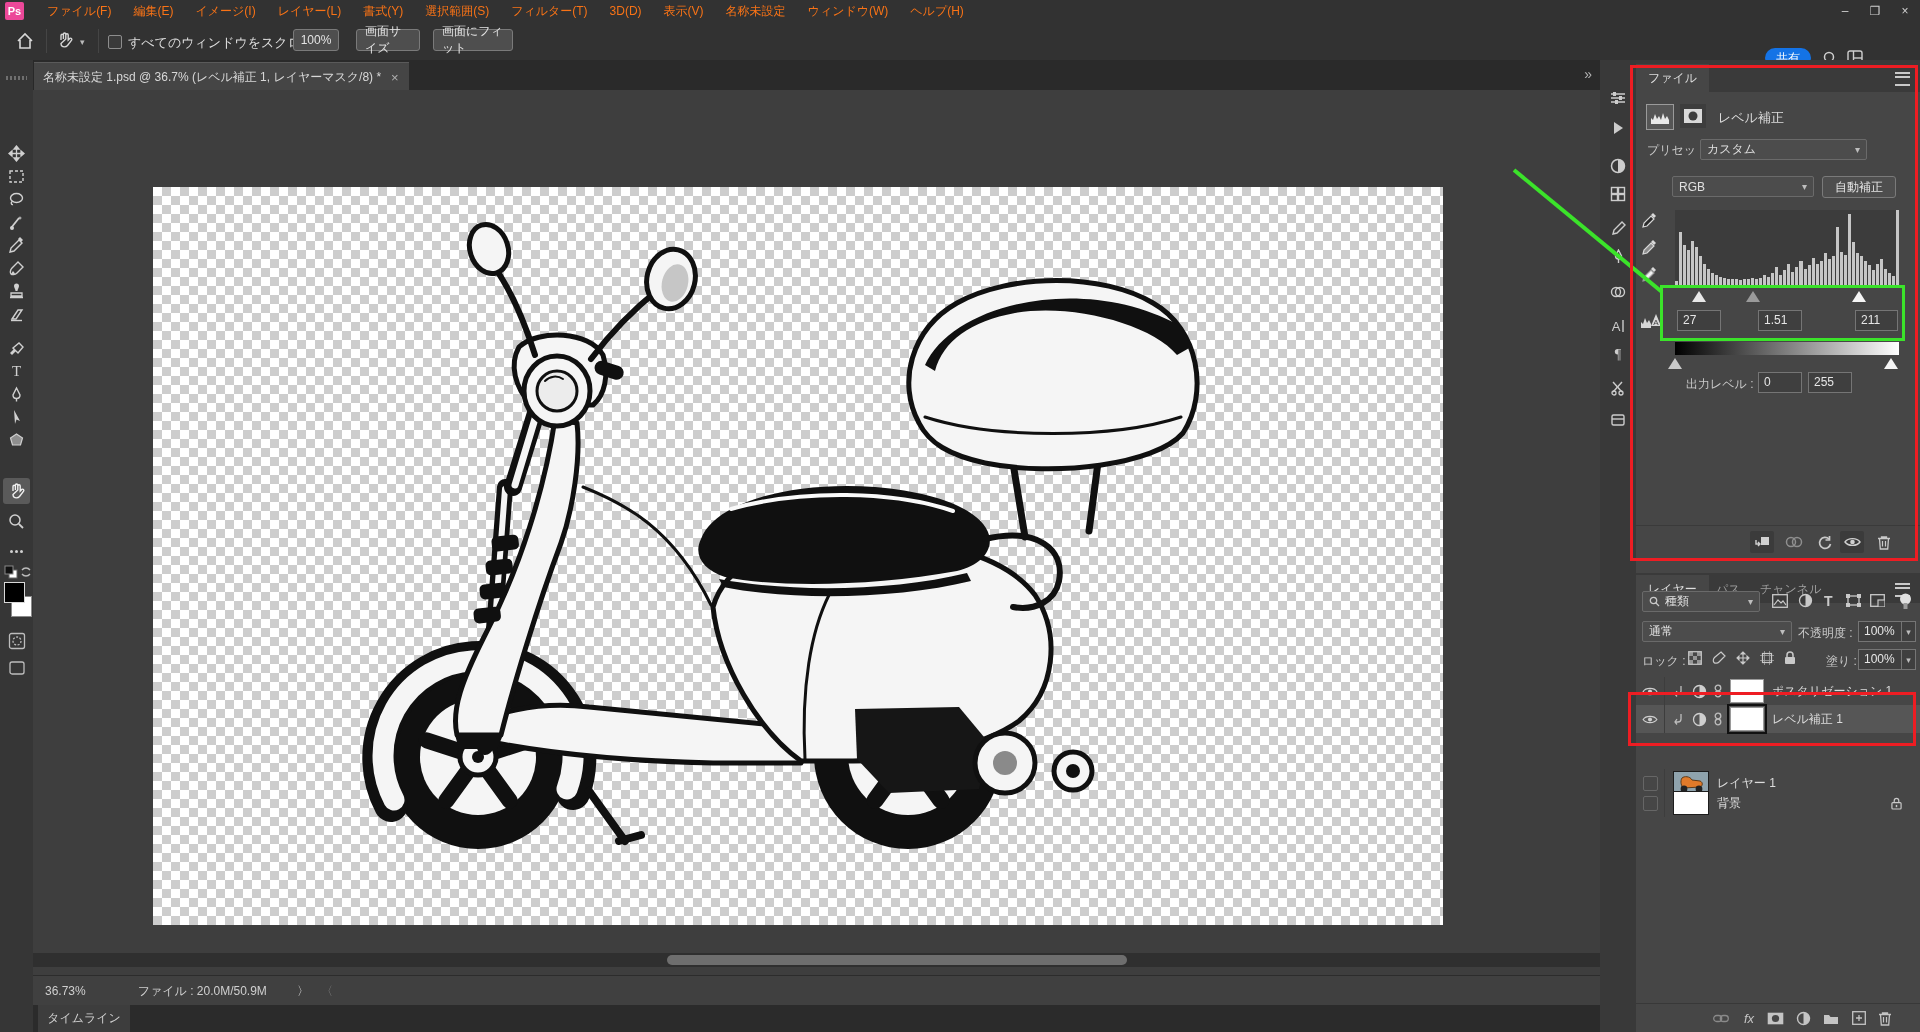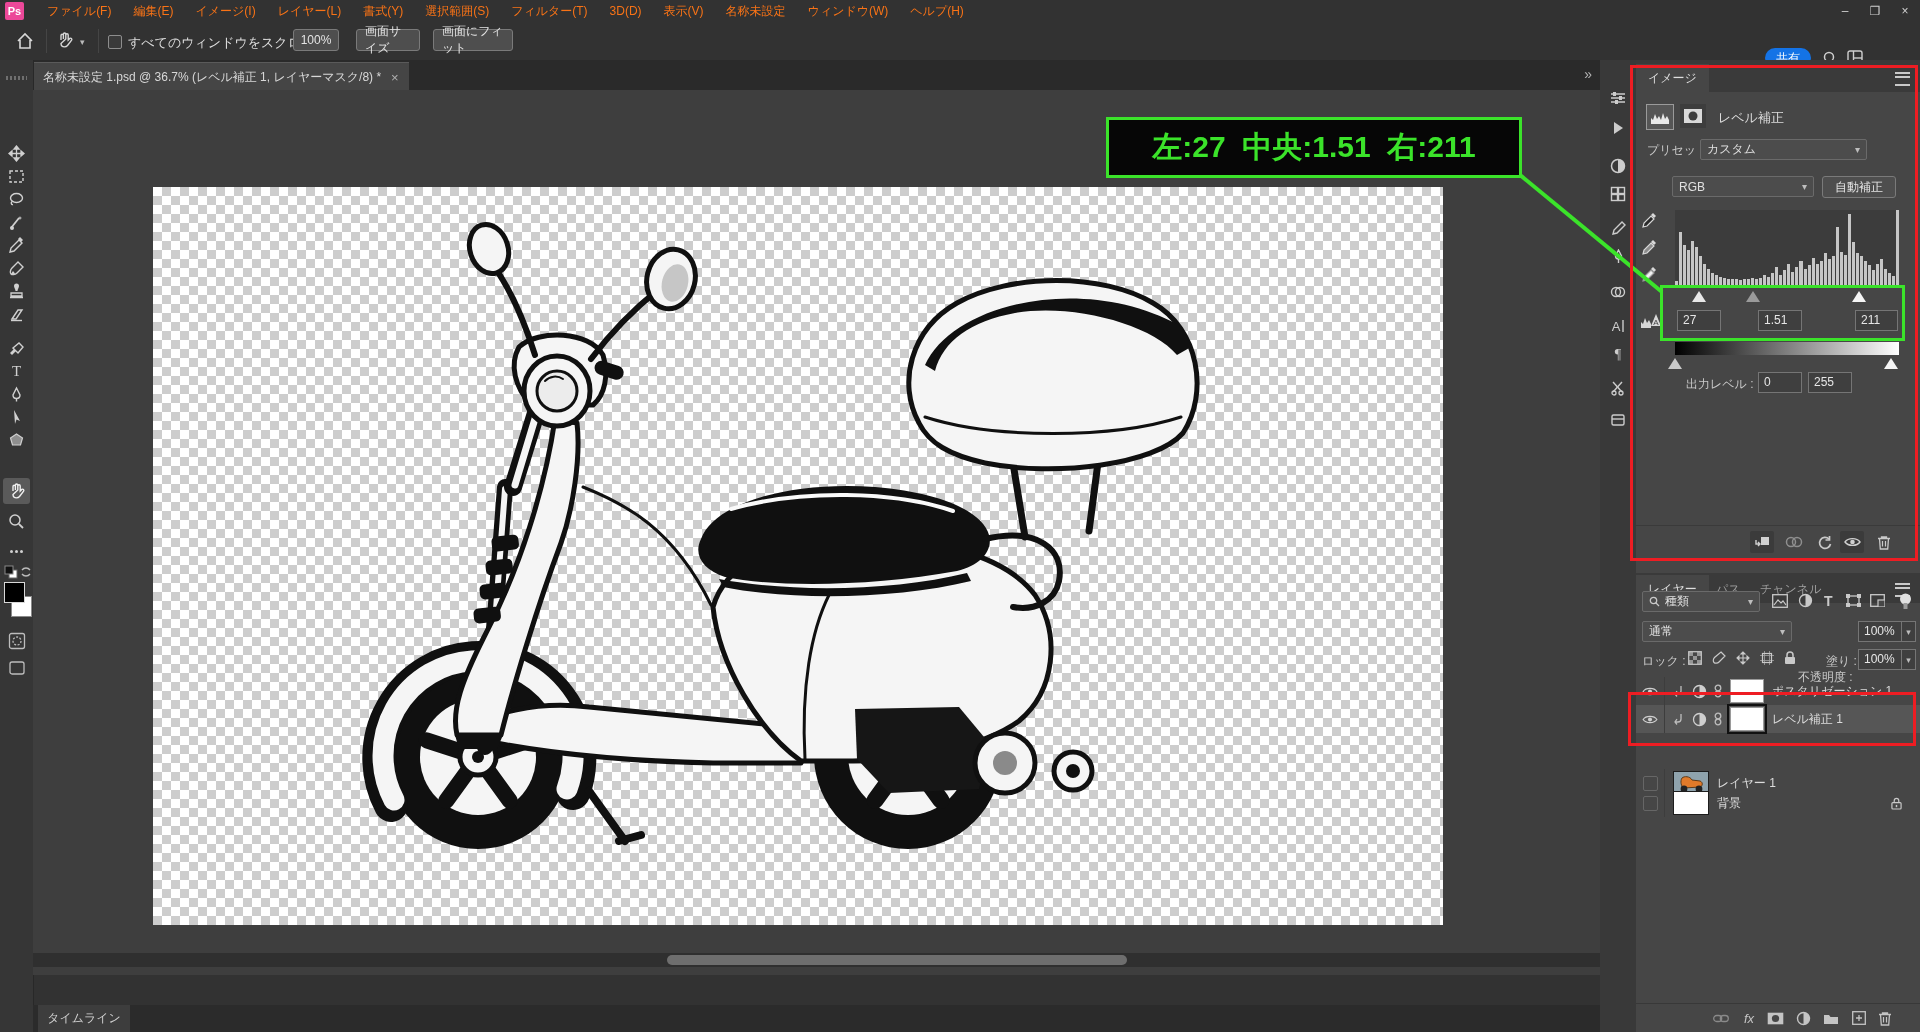--- a/index.html
+++ b/index.html
@@ -367,20 +367,26 @@
           <path d="M 772 178 C 800 116 930 86 1026 138 C 1032 146 1036 152 1038 160 L 1024 168 C 998 136 916 116 862 126 C 818 134 790 154 782 184 Z" fill="#101010"></path>
           <path d="M 772 230 C 840 252 960 252 1028 230" stroke="#101010" stroke-width="3" fill="none"></path>
         </g>
       </svg>
     </div>
     <div class="hscroll">
       <div class="hthumb"></div>
     </div>
   </div>
 
+  <div class="abs statusbar">
+    <span style="margin-left:12px;">36.73%</span>
+    <span style="margin-left:52px;">ファイル : 20.0M/50.9M</span>
+    <span style="margin-left:30px;color:#d8d8d8;">〉</span>
+    <span style="margin-left:12px;color:#7d7d7d;">〈</span>
+  </div>
 
   <div class="abs bottombar">
     <div class="tl-tab">タイムライン</div>
   </div>
 
   <div class="abs dockstrip">
     <div class="dockicon" style="top:28px;">
         <svg width="16" height="16" viewBox="0 0 16 16">
           <g stroke="#cccccc" stroke-width="1.5">
             <line x1="1" y1="4" x2="15" y2="4"></line>
@@ -456,21 +462,21 @@
           <rect x="2" y="3" width="12" height="10" rx="1.5" fill="none" stroke="#cccccc" stroke-width="1.4"></rect>
           <line x1="2" y1="7" x2="14" y2="7" stroke="#cccccc" stroke-width="1.4"></line>
         </svg>
       </div>
   </div>
 
   <div class="abs panels">
 
     <div class="abs" style="left:0;top:0;width:284px;height:497px;">
       <div class="phead" style="top:0;">
-        <div class="ptab" style="left:0;">イメージ</div>
+        <div class="ptab" style="left:0;">ファイル</div>
         <div class="hamb"></div>
       </div>
 
       <div class="abs" style="left:10px;top:44px;width:26px;height:24px;border:1px solid #9a9a9a;background:#565656;display:flex;align-items:center;justify-content:center;">
         <svg width="18" height="14" viewBox="0 0 18 14">
             <path d="M0 14 L0 8 L2 10 L4 4 L6 9 L8 6 L10 10 L12 3 L14 9 L16 6 L18 10 L18 14 Z" fill="#e8e8e8"></path>
           </svg>
       </div>
       <div class="abs" style="left:44px;top:44px;width:26px;height:24px;background:#3d3d3d;display:flex;align-items:center;justify-content:center;">
         <svg width="18" height="14" viewBox="0 0 18 14">
@@ -658,21 +664,21 @@
           </svg></div>
       <div class="abs" style="left:262px;top:36px;"><svg width="15" height="16" viewBox="0 0 15 16">
             <circle cx="7.5" cy="6" r="5.5" fill="#e0e0e0"></circle>
             <rect x="5.5" y="10" width="4" height="6" fill="#9a9a9a"></rect>
           </svg></div>
 
       <div class="dropdown" style="left:6px;top:64px;width:150px;gap:28px;">
         <span>通常</span>
           <span class="chev">▾</span>
       </div>
-      <span class="plabel" style="left:162px;top:68px;margin-top:44px;">不透明度 :</span>
+      <span class="plabel" style="left:162px;top:68px;">不透明度 :</span>
       <div class="numbox" style="left:222px;top:64px;width:44px;">100%</div>
       <div class="abs" style="left:266px;top:64px;width:14px;height:21px;background:#3f3f3f;border:1px solid #757575;border-left:none;display:flex;align-items:center;justify-content:center;color:#bdbdbd;font-size:9px;box-sizing:border-box;">▾</div>
 
       <span class="plabel" style="left:6px;top:96px;text-align:right;">ロック :</span>
       <div class="abs lockrow-icon" style="left:52px;top:94px;">
           <svg width="14" height="14" viewBox="0 0 14 14">
             <rect x="0.7" y="0.7" width="12.6" height="12.6" fill="none" stroke="#c9c9c9" stroke-width="1.2"></rect>
             <path d="M1 1 h4 v4 h-4 Z M9 1 h4 v4 h-4 Z M5 5 h4 v4 h-4 Z M1 9 h4 v4 h-4 Z M9 9 h4 v4 h-4 Z" fill="#c9c9c9" opacity="0.6"></path>
           </svg>
         </div>
@@ -815,17 +821,14 @@
       </div>
     </div>
   </div>
 
   <div class="abs redframe" style="left:1630px;top:65px;width:282px;height:490px;"></div>
   <div class="abs redframe" style="left:1628px;top:692px;width:282px;height:48px;"></div>
   <div class="abs g-sliderframe"></div>
   <svg class="overlay">
     <line x1="1514" y1="170" x2="1662" y2="292" stroke="#3be32a" stroke-width="4"></line>
   </svg>
-  <div class="abs greenbox">
-    <span>左:27  中央:1.51  右:211</span>
-  </div>
 
 </div>
 
 </body></html>

